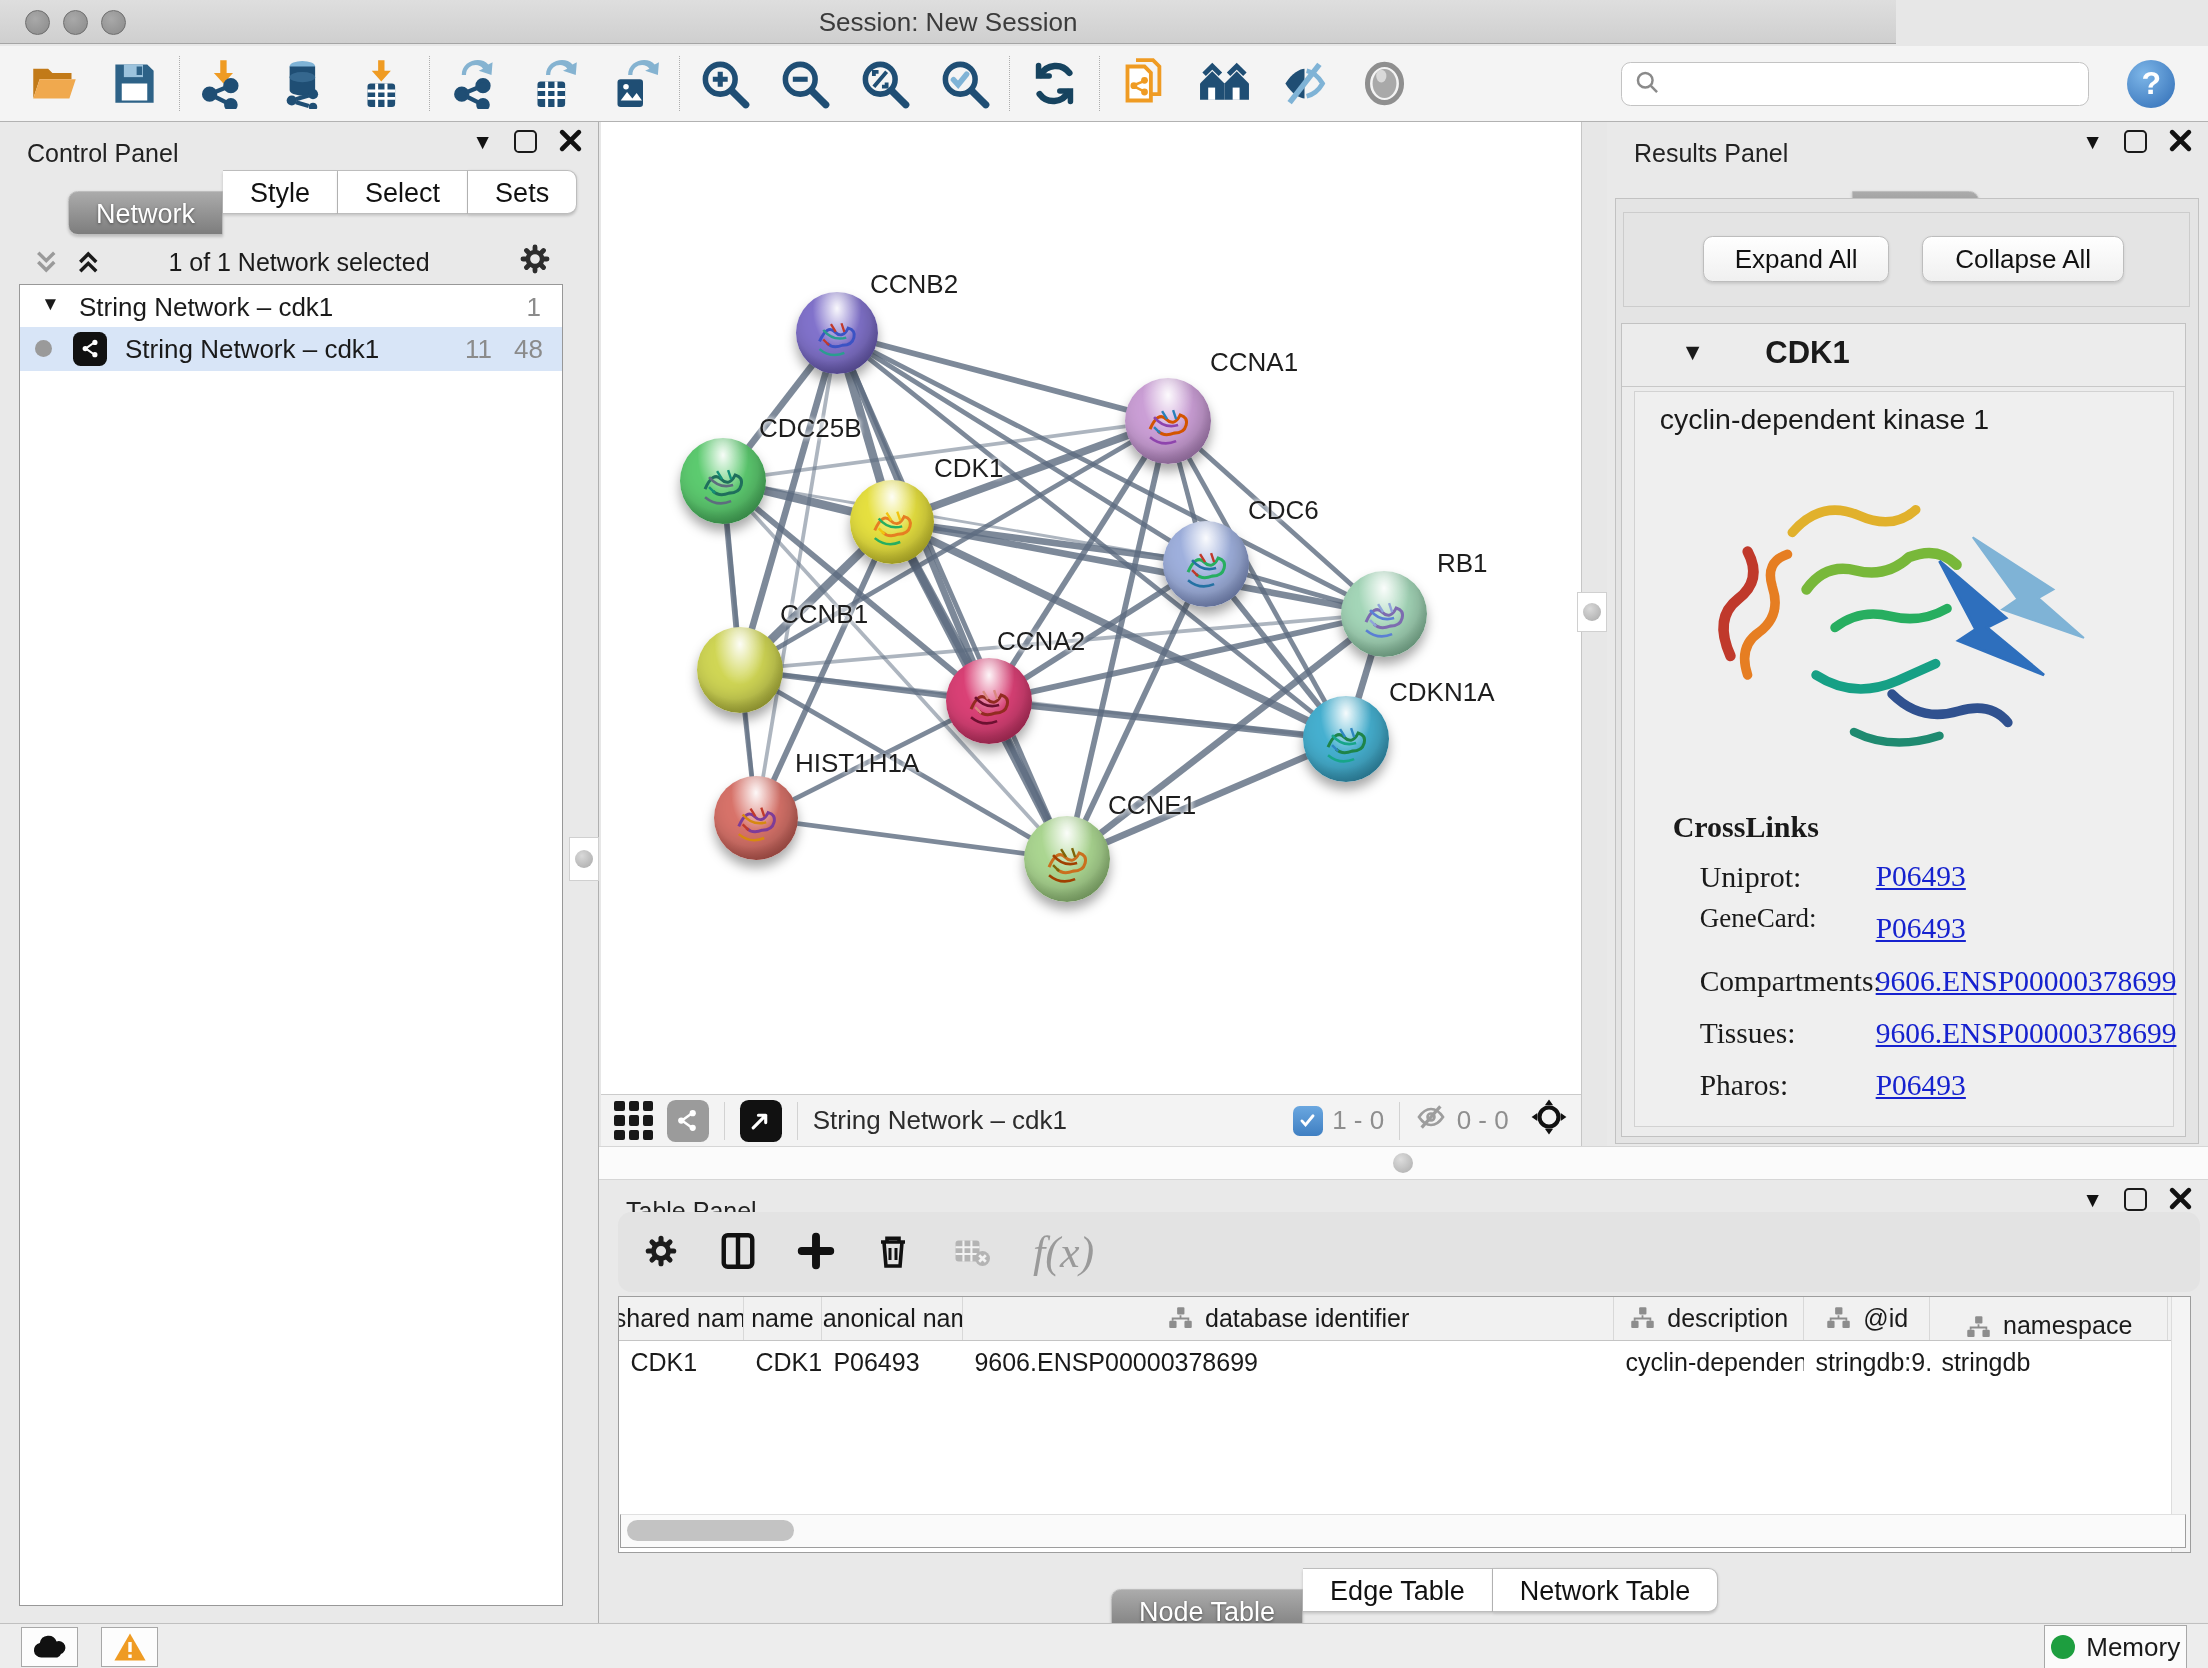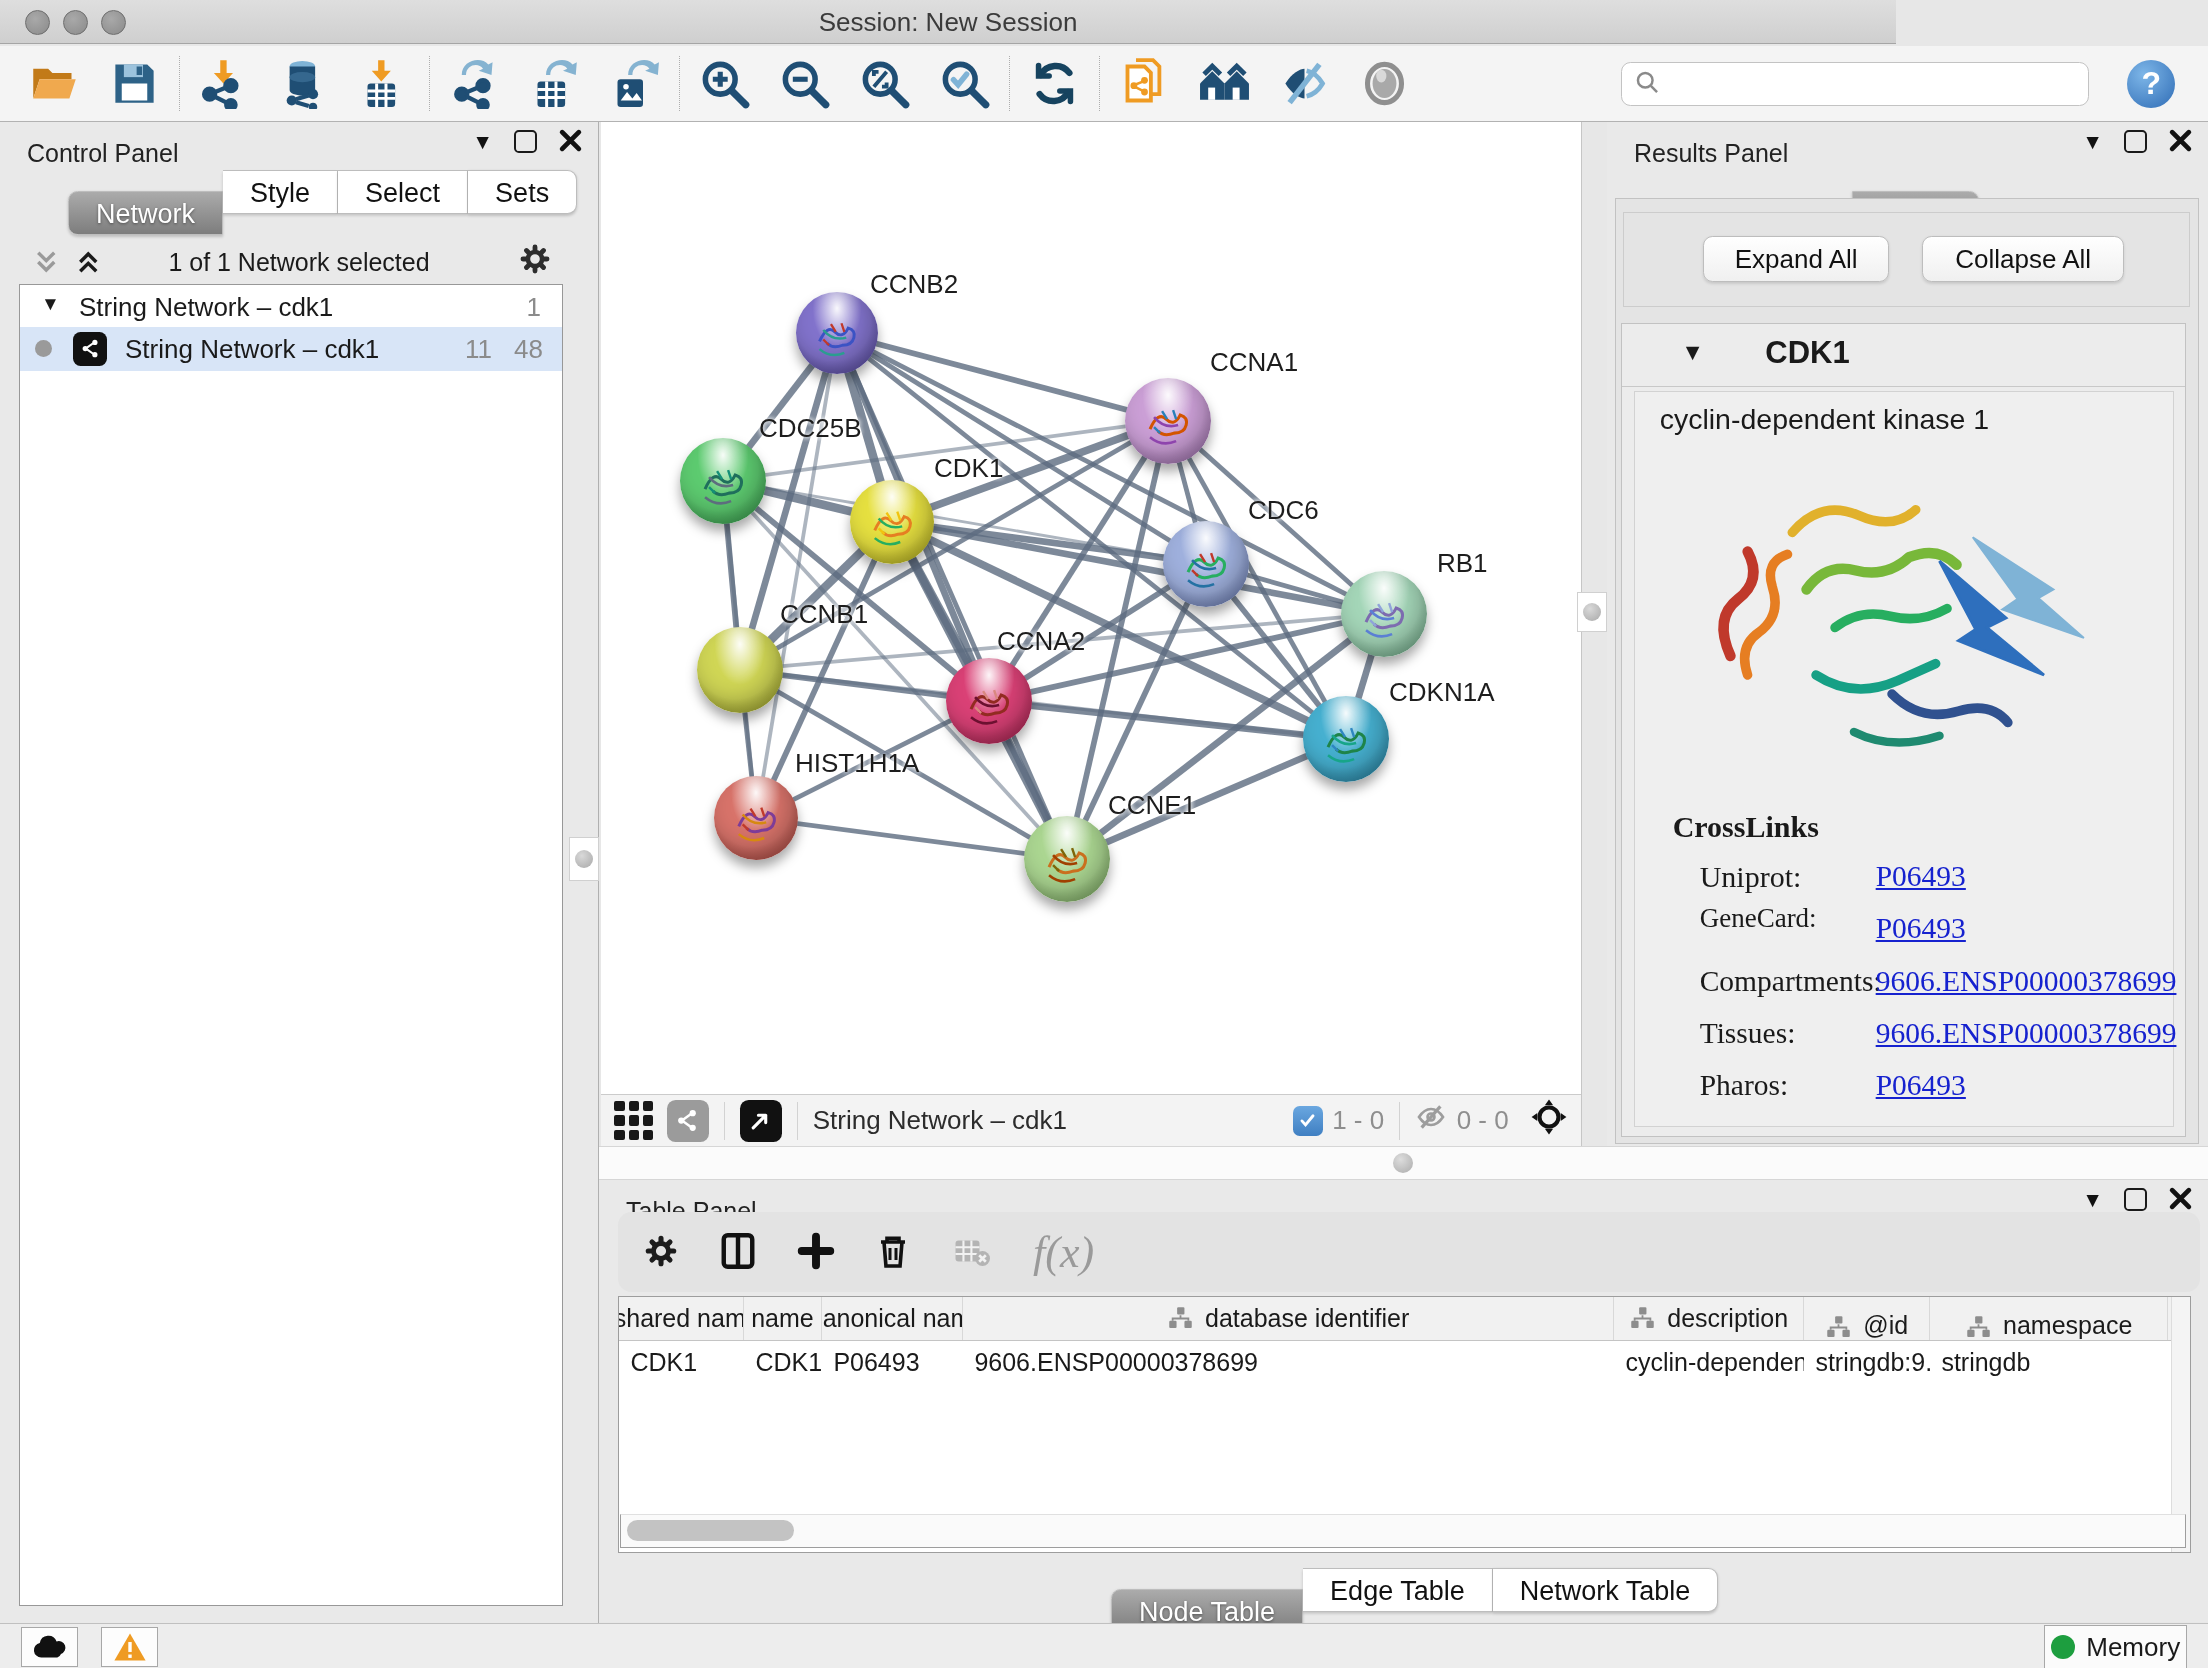--- a/index.html
+++ b/index.html
@@ -722,21 +722,21 @@
           </div>
           <div class="tp-hcell" style="width: 190px;">
             <svg width="27" height="25" viewBox="0 0 24 22">
               <rect x="9" y="1" width="6.5" height="6.5" rx="1" fill="#8d8d8d"></rect>
               <rect x="2" y="13" width="6.5" height="6.5" rx="1" fill="#8d8d8d"></rect>
               <rect x="15.5" y="13" width="6.5" height="6.5" rx="1" fill="#8d8d8d"></rect>
               <path d="M12 8v3M5 13v-2h14v2" stroke="#8d8d8d" stroke-width="1.6" fill="none"></path>
             </svg>
             <span>description</span>
           </div>
-          <div class="tp-hcell" style="width: 126px; align-items: flex-end;">
+          <div class="tp-hcell" style="width: 126px;">
             <svg width="27" height="25" viewBox="0 0 24 22">
               <rect x="9" y="1" width="6.5" height="6.5" rx="1" fill="#8d8d8d"></rect>
               <rect x="2" y="13" width="6.5" height="6.5" rx="1" fill="#8d8d8d"></rect>
               <rect x="15.5" y="13" width="6.5" height="6.5" rx="1" fill="#8d8d8d"></rect>
               <path d="M12 8v3M5 13v-2h14v2" stroke="#8d8d8d" stroke-width="1.6" fill="none"></path>
             </svg>
             <span>@id</span>
           </div>
           <div class="tp-hcell" style="width: 238px; align-items: flex-end;">
             <svg width="27" height="25" viewBox="0 0 24 22">

